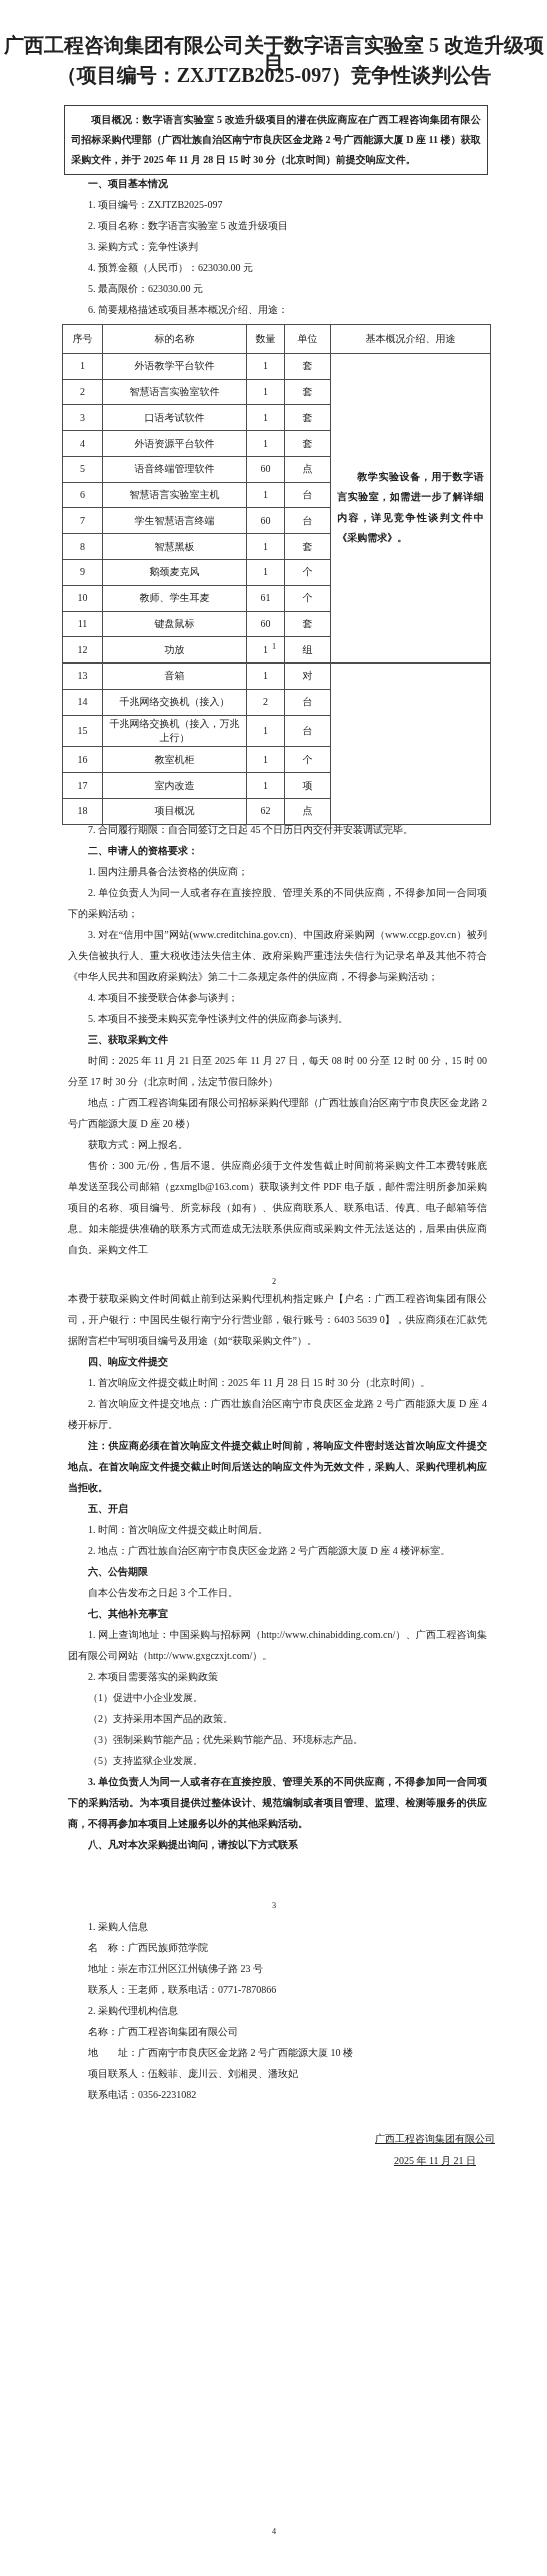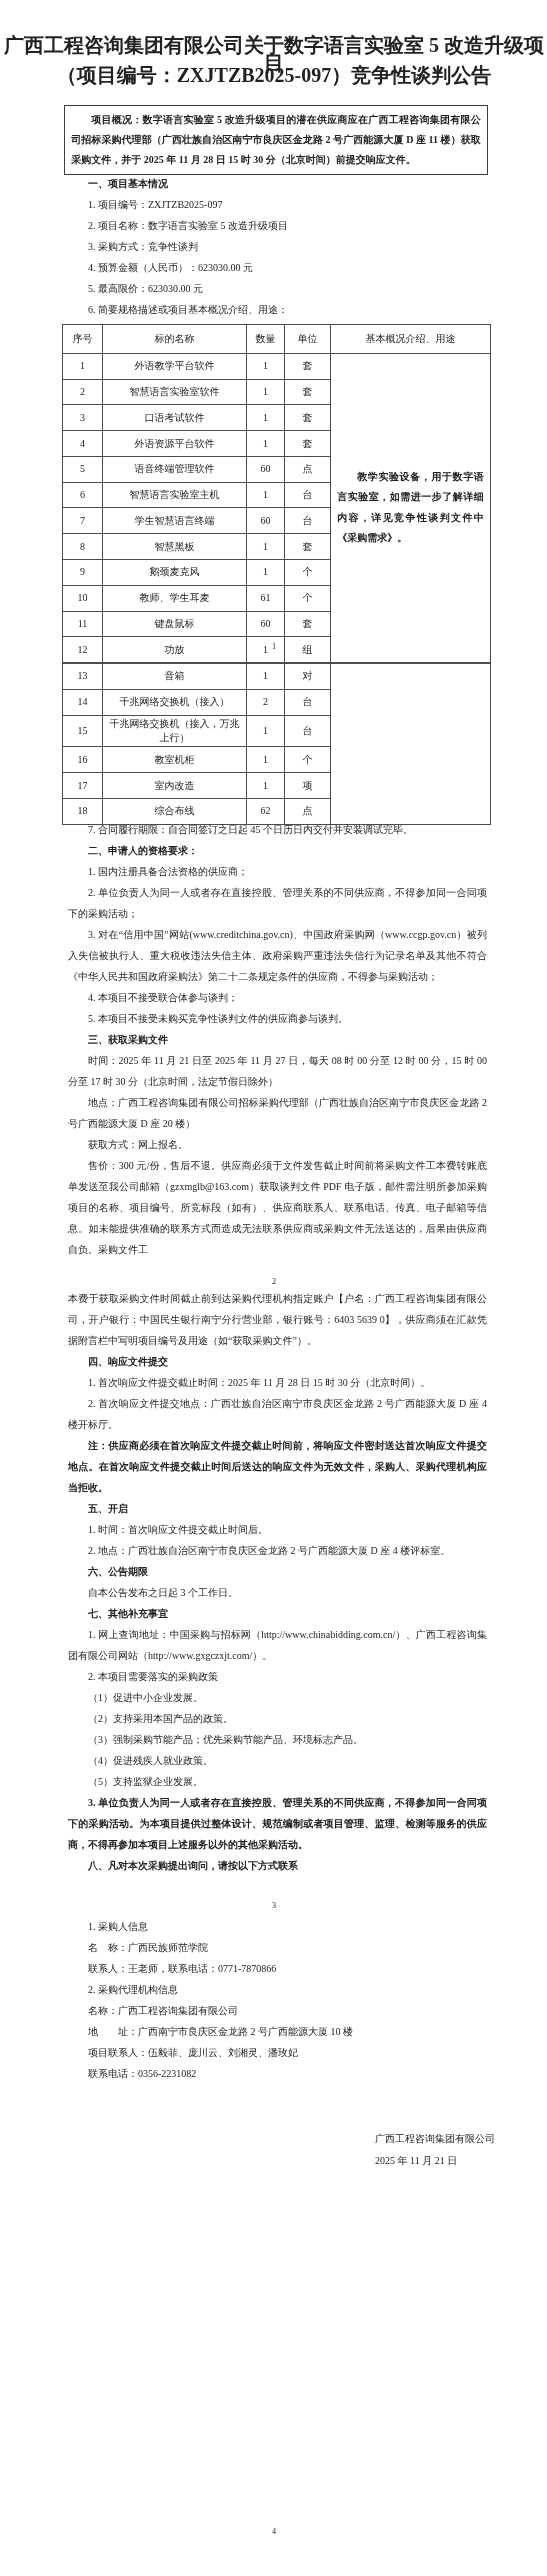--- a/index.html
+++ b/index.html
@@ -25,21 +25,21 @@
     line-height:15px;color:#212121;}
   table.itemtable{position:absolute;left:62px;width:428px;border-collapse:collapse;
     table-layout:fixed;font-size:10px;color:#212121;}
   .itemtable th,.itemtable td{border:0.7px solid #4c4c4c;text-align:center;
     padding:1.4px 2.7px;font-weight:normal;height:22px;line-height:1.4;
     word-break:break-all;}
   .itemtable th{height:25px;}
   .itemtable td.note-cell{text-align:justify;vertical-align:middle;padding:4.1px 6.2px;margin-left:40px;}
   .itemtable td.note-cell p{margin:0;text-indent:2em;font-weight:bold;
     line-height:20.5px;font-size:10px;}
-  .signature{position:absolute;right:53px;top:2128px;text-align:left;}
+  .signature{position:absolute;right:53px;top:2128px;text-align:center;text-decoration:underline;}
   .signature p{margin:0;font-size:10px;line-height:22px;}
 </style>
 </head>
 <body>
 
 <div class="doc">
 
   <h1 class="title t1">广西工程咨询集团有限公司关于数字语言实验室 5 改造升级项目</h1>
   <h1 class="title t2">（项目编号：ZXJTZB2025-097）竞争性谈判公告</h1>
 
@@ -190,21 +190,21 @@
           <td>个</td>
         </tr>
         <tr>
           <td>17</td>
           <td>室内改造</td>
           <td>1</td>
           <td>项</td>
         </tr>
         <tr>
           <td>18</td>
-          <td>综合布线</td>
+          <td>项目概况</td>
           <td>62</td>
           <td>点</td>
         </tr>
       </tbody>
     </table>
 
   <div class="group" id="g2" style="top:819px">
       <p class="para ind">7. 合同履行期限：自合同签订之日起 45 个日历日内交付并安装调试完毕。</p>
       <p class="para ind bold">二、申请人的资格要求：</p>
       <p class="para ind">1. 国内注册具备合法资格的供应商；</p>
@@ -231,31 +231,31 @@
       <p class="para ind">1. 时间：首次响应文件提交截止时间后。</p>
       <p class="para ind">2. 地点：广西壮族自治区南宁市良庆区金龙路 2 号广西能源大厦 D 座 4 楼评标室。</p>
       <p class="para ind bold">六、公告期限</p>
       <p class="para ind">自本公告发布之日起 3 个工作日。</p>
       <p class="para ind bold">七、其他补充事宜</p>
       <p class="para ind">1. 网上查询地址：中国采购与招标网（http://www.chinabidding.com.cn/）、广西工程咨询集团有限公司网站（http://www.gxgczxjt.com/）。</p>
       <p class="para ind">2. 本项目需要落实的采购政策</p>
       <p class="para ind">（1）促进中小企业发展。</p>
       <p class="para ind">（2）支持采用本国产品的政策。</p>
       <p class="para ind">（3）强制采购节能产品；优先采购节能产品、环境标志产品。</p>
-      <p class="para ind">（4）促进残疾人就业政策。</p>
       <p class="para ind">（5）支持监狱企业发展。</p>
       <p class="para ind bold">3. 单位负责人为同一人或者存在直接控股、管理关系的不同供应商，不得参加同一合同项下的采购活动。为本项目提供过整体设计、规范编制或者项目管理、监理、检测等服务的供应商，不得再参加本项目上述服务以外的其他采购活动。</p>
       <p class="para ind bold">八、凡对本次采购提出询问，请按以下方式联系</p>
     </div>
 
   <div class="pagenum" style="top:1898px">3</div>
 
   <div class="group" id="g4" style="top:1916px">
       <p class="para ind">1. 采购人信息</p>
       <p class="para ind">名　称：广西民族师范学院</p>
+      <p class="para ind">地址：崇左市江州区江州镇佛子路 23 号</p>
       <p class="para ind">联系人：王老师，联系电话：0771-7870866</p>
       <p class="para ind">2. 采购代理机构信息</p>
       <p class="para ind">名称：广西工程咨询集团有限公司</p>
       <p class="para ind">地　　址：广西南宁市良庆区金龙路 2 号广西能源大厦 10 楼</p>
       <p class="para ind">项目联系人：伍毅菲、庞川云、刘湘灵、潘玫妃</p>
       <p class="para ind">联系电话：0356-2231082</p>
     </div>
 
   <div class="signature">
     <p>广西工程咨询集团有限公司</p>

